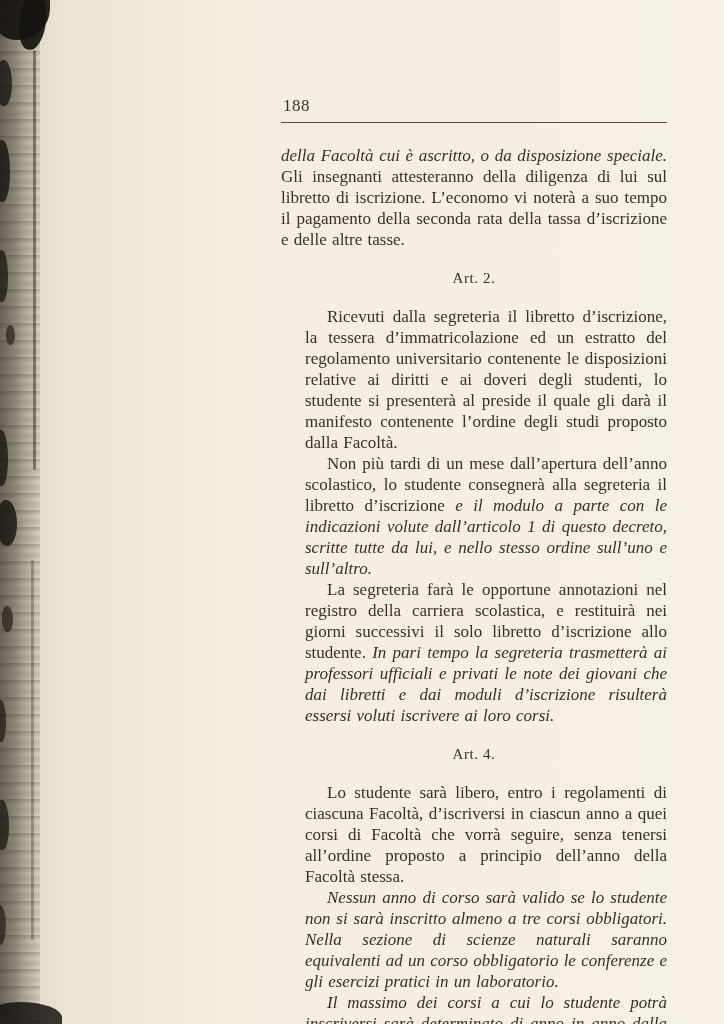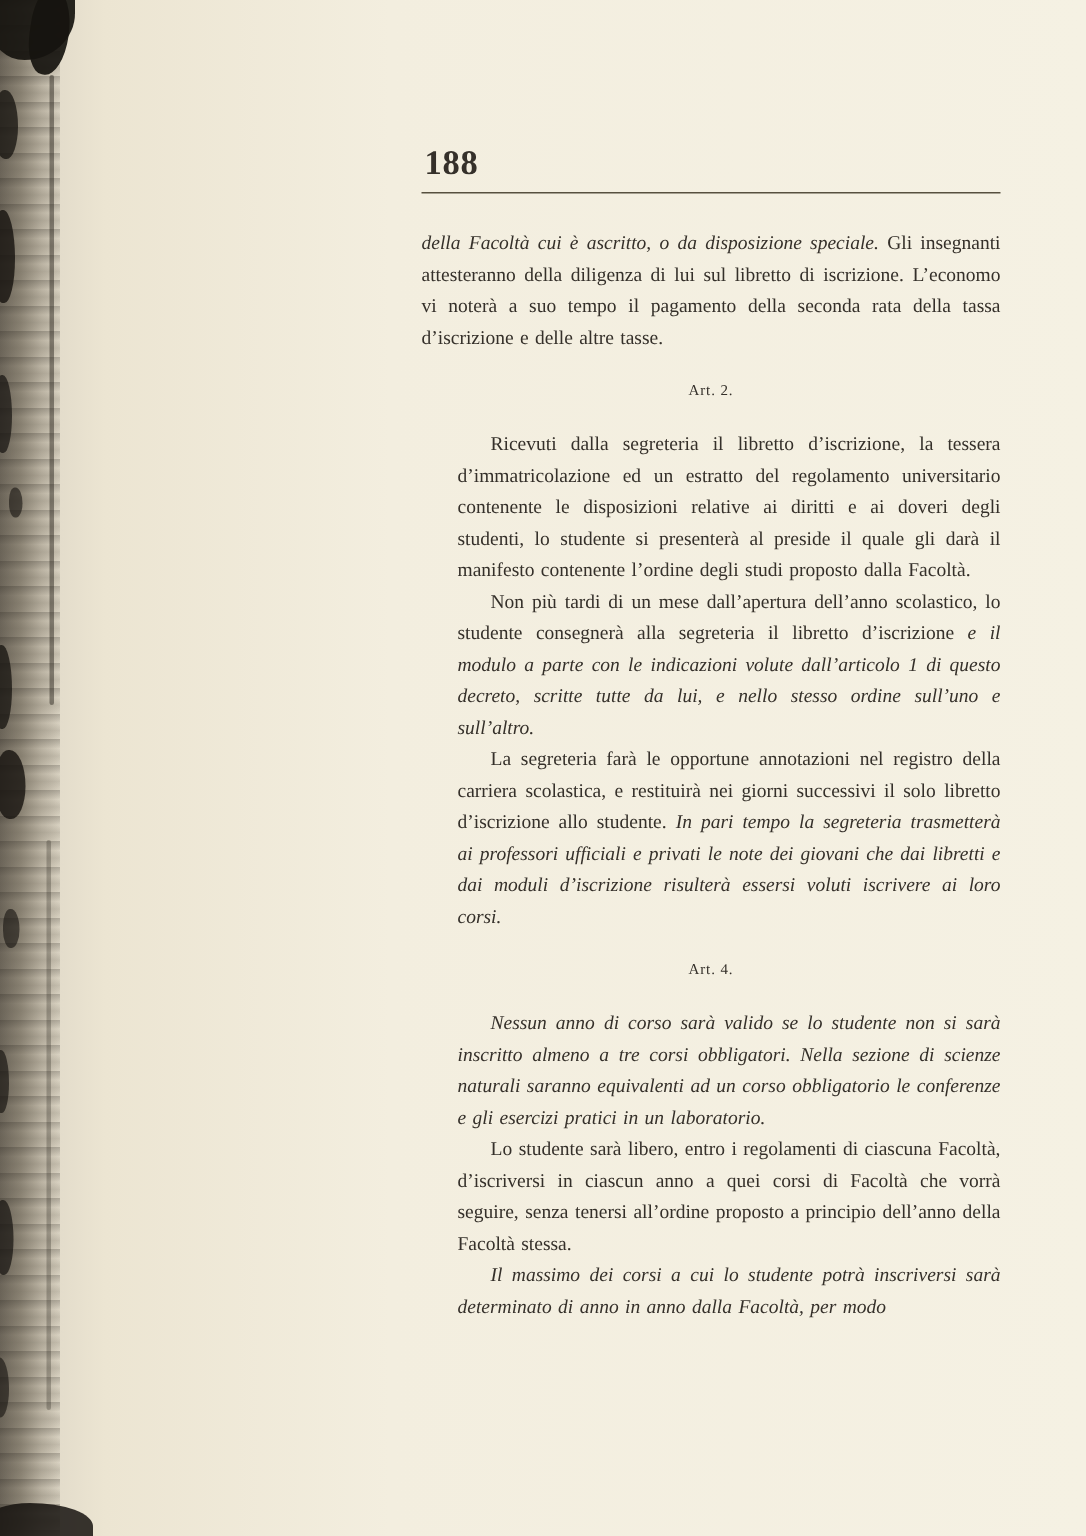--- a/index.html
+++ b/index.html
@@ -42,43 +42,43 @@
   }
 
   
   .page-content {
     position: absolute;
     left: 281px;
     top: 96px;
     width: 386px;
   }
   .page-number {
-    font-weight: bold;
-    font-size: 23px;
+    font-weight: normal;
+    font-size: 17px;
     letter-spacing: 0.5px;
     margin: 0 0 6px 2px;
   }
   .page-rule {
     border: 0;
     border-top: 1.6px solid #57503f;
     margin: 0 0 22px 0;
   }
   .para {
     margin: 0;
-    font-size: 13px;
+    font-size: 17px;
     line-height: 21px;
     text-align: justify;
     word-spacing: 1px;
   }
   .para.indent { text-indent: 22px; margin-left: 24px; }
   .italic { font-style: italic; }
   .roman  { font-style: normal; }
   .art-heading {
     text-align: center;
-    font-size: 10px;
+    font-size: 15px;
     letter-spacing: 0.6px;
     margin: 20px 0 19px 0;
   }
 </style>
 </head>
 <body>
 
 <div class="scan-edge">
   <div class="artifact" style="left:-6px; top:-12px; width:56px; height:52px; border-radius:0 0 60% 40%;"></div>
   <div class="artifact" style="left:20px; top:-8px; width:26px; height:58px; transform:rotate(8deg);"></div>
@@ -100,17 +100,17 @@
 <div class="page-content">
   <div class="page-number">188</div>
   <hr class="page-rule">
   <div>
       <p class="para"><span class="italic">della Facoltà cui è ascritto, o da disposizione speciale.</span><span class="roman"> Gli insegnanti attesteranno della diligenza di lui sul libretto di iscrizione. L’economo vi noterà a suo tempo il pagamento della seconda rata della tassa d’iscrizione e delle altre tasse.</span></p>
       <div class="art-heading">Art. 2.</div>
       <p class="para indent"><span class="roman">Ricevuti dalla segreteria il libretto d’iscrizione, la tessera d’immatricolazione ed un estratto del regolamento universitario contenente le disposizioni relative ai diritti e ai doveri degli studenti, lo studente si presenterà al preside il quale gli darà il manifesto contenente l’ordine degli studi proposto dalla Facoltà.</span></p>
       <p class="para indent"><span class="roman">Non più tardi di un mese dall’apertura dell’anno scolastico, lo studente consegnerà alla segreteria il libretto d’iscrizione </span><span class="italic">e il modulo a parte con le indicazioni volute dall’articolo 1 di questo decreto, scritte tutte da lui, e nello stesso ordine sull’uno e sull’altro.</span></p>
       <p class="para indent"><span class="roman">La segreteria farà le opportune annotazioni nel registro della carriera scolastica, e restituirà nei giorni successivi il solo libretto d’iscrizione allo studente. </span><span class="italic">In pari tempo la segreteria trasmetterà ai professori ufficiali e privati le note dei giovani che dai libretti e dai moduli d’iscrizione risulterà essersi voluti iscrivere ai loro corsi.</span></p>
       <div class="art-heading">Art. 4.</div>
+      <p class="para indent"><span class="roman">Lo studente sarà libero, entro i regolamenti di ciascuna Facoltà, d’iscriversi in ciascun anno a quei corsi di Facoltà che vorrà seguire, senza tenersi all’ordine proposto a principio dell’anno della Facoltà stessa.</span></p>
       <p class="para indent"><span class="italic">Nessun anno di corso sarà valido se lo studente non si sarà inscritto almeno a tre corsi obbligatori. Nella sezione di scienze naturali saranno equivalenti ad un corso obbligatorio le conferenze e gli esercizi pratici in un laboratorio.</span></p>
-      <p class="para indent"><span class="roman">Lo studente sarà libero, entro i regolamenti di ciascuna Facoltà, d’iscriversi in ciascun anno a quei corsi di Facoltà che vorrà seguire, senza tenersi all’ordine proposto a principio dell’anno della Facoltà stessa.</span></p>
       <p class="para indent"><span class="italic">Il massimo dei corsi a cui lo studente potrà inscriversi sarà determinato di anno in anno dalla Facoltà, per modo</span></p>
     </div>
 </div>
 
 </body></html>

